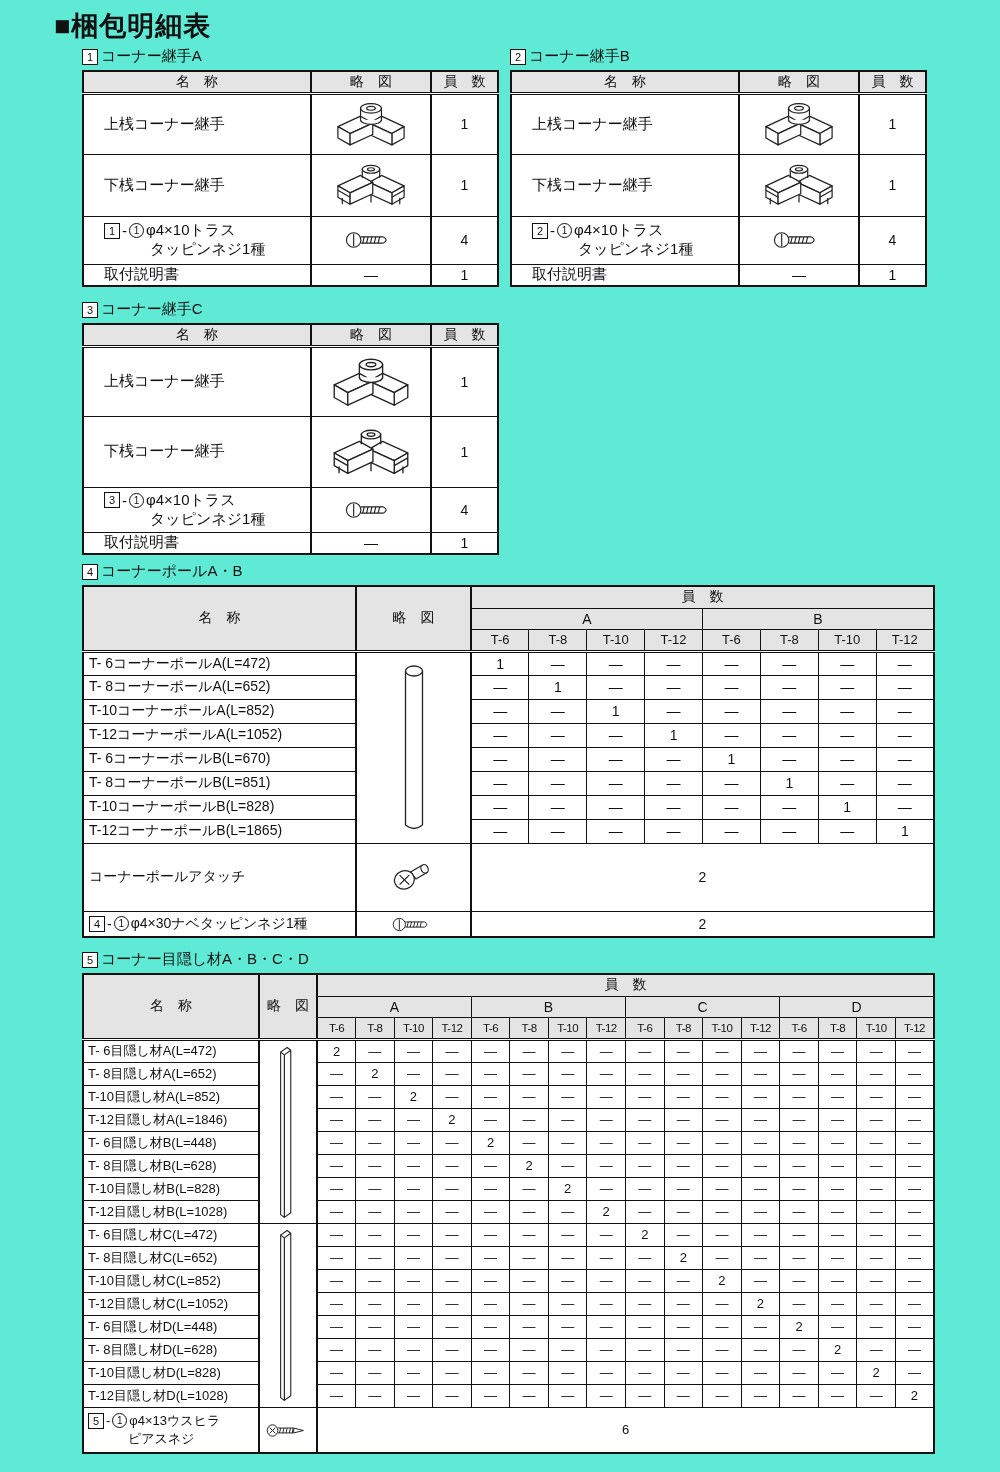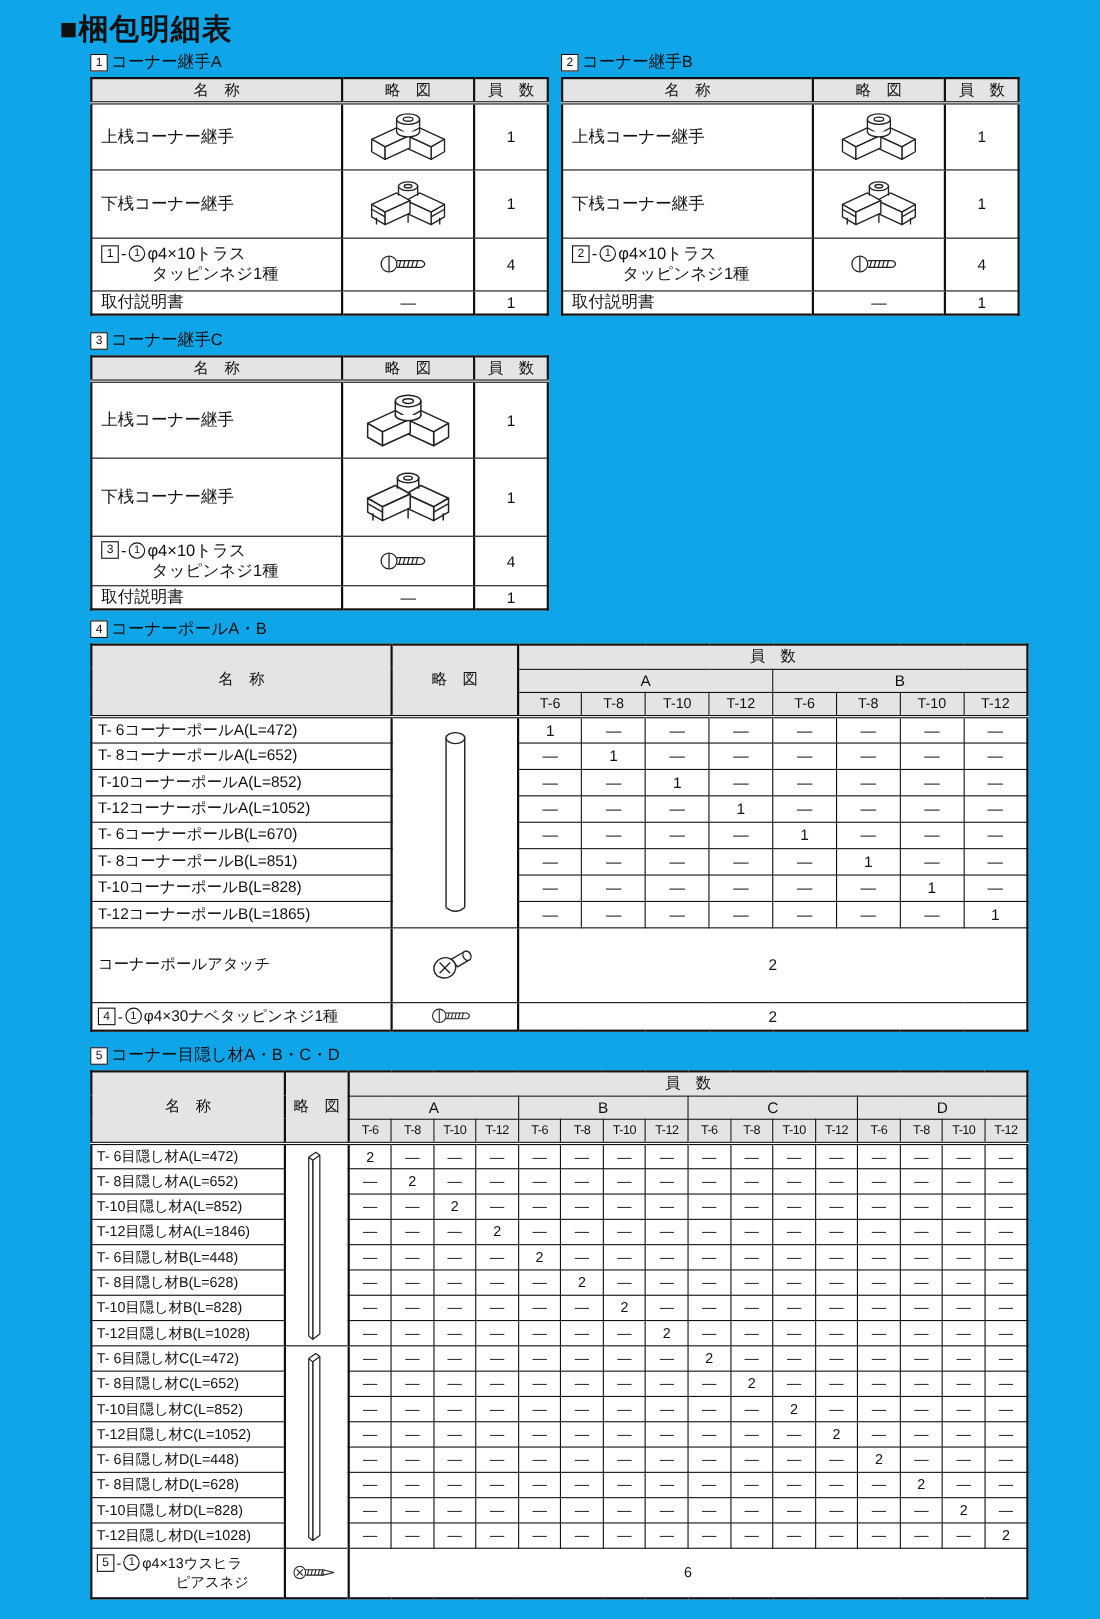--- a/index.html
+++ b/index.html
@@ -1,50 +1,50 @@
 <!DOCTYPE html>
 <html><head>
 <meta charset="utf-8">
 <style>
   * { margin:0; padding:0; box-sizing:border-box; }
   html,body { background:#fff; }
   body { font-family:"Liberation Sans","DejaVu Sans",sans-serif; color:#111; }
-  .page { position:relative; width:1000px; height:1472px; background:#0ea5e9; overflow:hidden; }
+  .page { position:relative; width:1000px; height:1472px; background:#5eead4; overflow:hidden; }
 
   .page-title { position:absolute; left:54px; top:8px; font-size:27px; font-weight:bold; letter-spacing:1px; }
 
   .sec-title { position:absolute; font-size:15px; display:flex; align-items:center; gap:3px; white-space:nowrap; }
 
   .boxnum { display:inline-block; width:16px; height:16px; line-height:14px; border:1px solid #111;
             font-size:11px; text-align:center; background:#fff; flex:0 0 auto; }
   .circnum { display:inline-block; width:15px; height:15px; line-height:13px; border:1px solid #111;
              border-radius:50%; font-size:10px; text-align:center; background:#fff; }
 
   table.tbl { position:absolute; border-collapse:collapse; table-layout:fixed; background:#fff;
               border:2px solid #111; }
   .tbl th, .tbl td { border:1px solid #111; overflow:hidden; vertical-align:middle; }
   .tbl thead th { background:#e4e4e4; font-weight:normal; font-size:14px; text-align:center; }
   .tbl th.hb { border-bottom:3px double #111; }
   .sketchcol { border-left:2px solid #111 !important; border-right:2px solid #111 !important; }
 
-  .tbl td.name { text-align:left; padding-left:8px; font-size:15px; }
+  .tbl td.name { text-align:left; padding-left:20px; font-size:15px; }
   .tbl td.qty  { text-align:center; font-size:14px; }
   .tbl td.sketch { text-align:center; }
   .tbl svg { display:inline-block; vertical-align:middle; }
 
   .refline { display:flex; align-items:center; gap:2px; white-space:nowrap; }
   .nm2 { margin-left:46px; }
 
   
   .t4 td.name { font-size:14px; padding-left:5px; }
   .t4 th.size-h { font-size:13px; }
   .t5 td.name { font-size:13px; padding-left:4px; }
   .t5 th.size-h { font-size:11.5px; letter-spacing:-0.5px; }
   .t5 td.qty { font-size:13px; }
-  .smallrefline .nm2 { margin-left:40px;text-align:center; }
+  .smallrefline .nm2 { margin-left:40px; }
 </style>
 </head>
 <body>
 
 <svg style="position:absolute;width:0;height:0;overflow:hidden" aria-hidden="true">
   <symbol id="sym-joint-upper" viewBox="0 0 100 62">
     <g fill="#fff" stroke="#222" stroke-width="1.4" stroke-linejoin="round">
       <path d="M62 22 L88 34 L74 42 L48 30 Z"></path>
       <path d="M88 34 L88 47 L74 55 L74 42 Z"></path>
       <path d="M74 42 L48 30 L48 43 L74 55 Z"></path>

